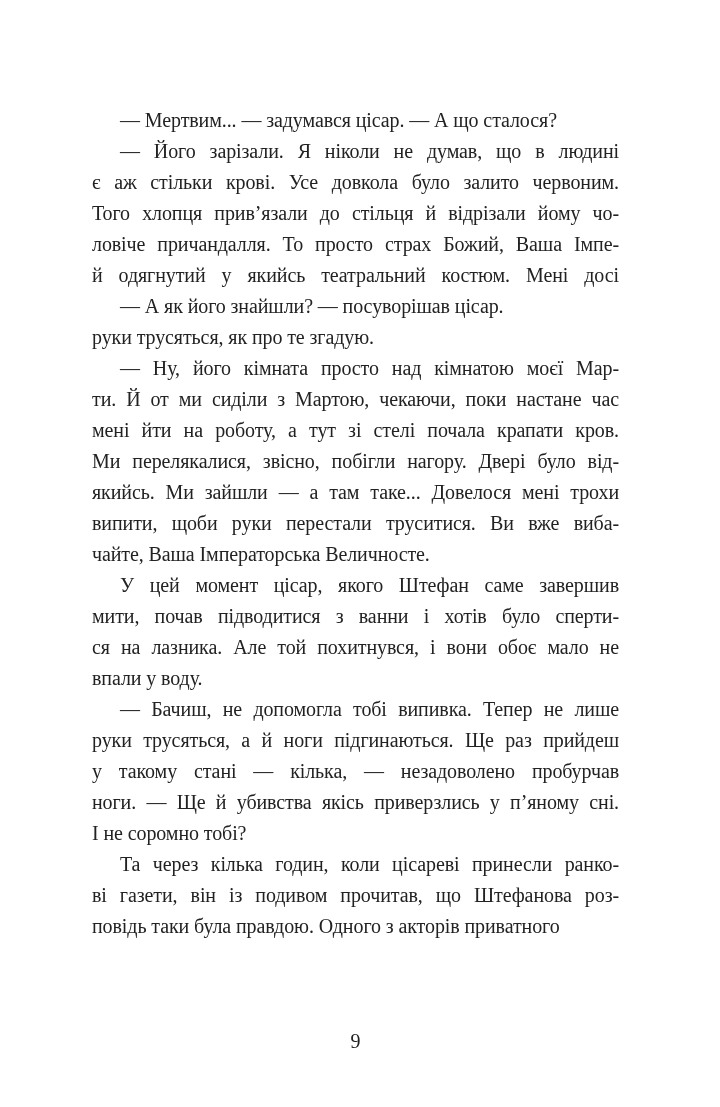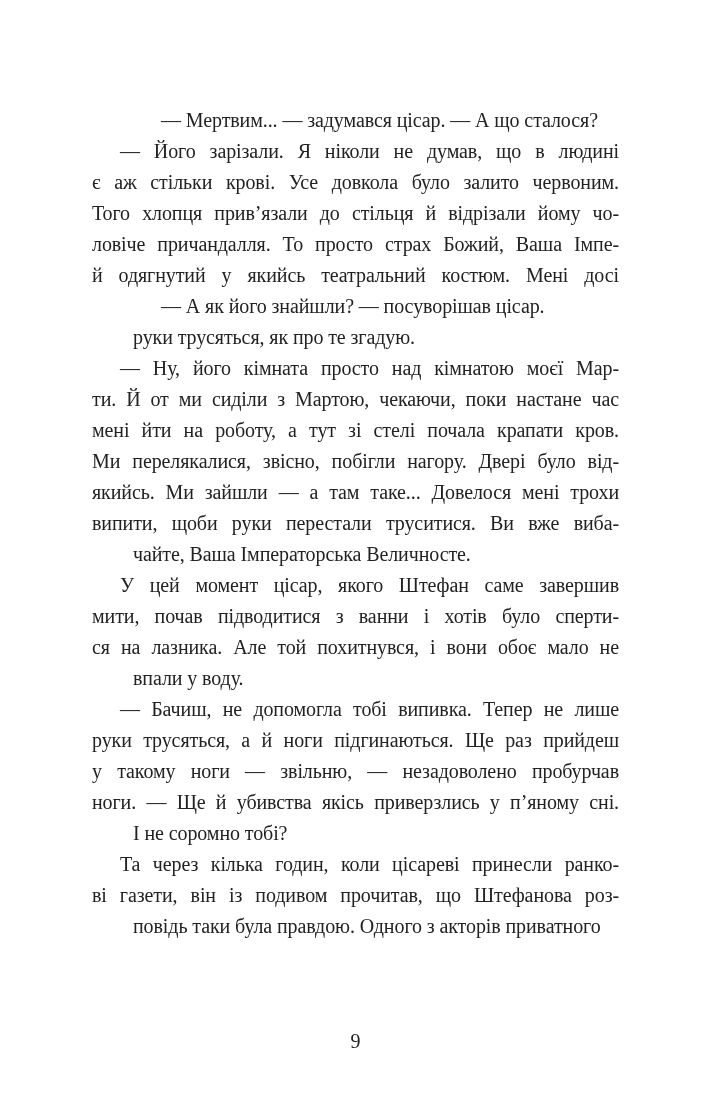--- a/index.html
+++ b/index.html
@@ -22,21 +22,21 @@
   }
 
   .line {
     font-size: 20px;
     line-height: 31px;
     letter-spacing: -0.1px;
     text-align: justify;
     text-align-last: justify;
   }
 
-  .line.para-end { text-align-last: left; margin-left: 41px; }
+  .line.para-end { text-align-last: left; }
   .line.para-start { text-indent: 28px; }
 
   .page-number {
     position: absolute;
     left: 92px;
     top: 1026px;
     width: 527px;
     text-align: center;
     font-size: 20px;
     line-height: 31px;
@@ -62,21 +62,21 @@
       <div class="line">Ми перелякалися, звісно, побігли нагору. Двері було від-</div>
       <div class="line">якийсь. Ми зайшли — а там таке... Довелося мені трохи</div>
       <div class="line">випити, щоби руки перестали труситися. Ви вже виба-</div>
       <div class="line para-end">чайте, Ваша Імператорська Величносте.</div>
       <div class="line para-start">У цей момент цісар, якого Штефан саме завершив</div>
       <div class="line">мити, почав підводитися з ванни і хотів було сперти-</div>
       <div class="line">ся на лазника. Але той похитнувся, і вони обоє мало не</div>
       <div class="line para-end">впали у воду.</div>
       <div class="line para-start">— Бачиш, не допомогла тобі випивка. Тепер не лише</div>
       <div class="line">руки трусяться, а й ноги підгинаються. Ще раз прийдеш</div>
-      <div class="line">у такому ноги — звільню, — незадоволено пробурчав</div>
+      <div class="line">у такому стані — кілька, — незадоволено пробурчав</div>
       <div class="line">ноги. — Ще й убивства якісь приверзлись у п’яному сні.</div>
       <div class="line para-end">І не соромно тобі?</div>
       <div class="line para-start">Та через кілька годин, коли цісареві принесли ранко-</div>
       <div class="line">ві газети, він із подивом прочитав, що Штефанова роз-</div>
       <div class="line para-end">повідь таки була правдою. Одного з акторів приватного</div>
     </div>
   <div class="page-number">9</div>
 </div>
 
 </body></html>

